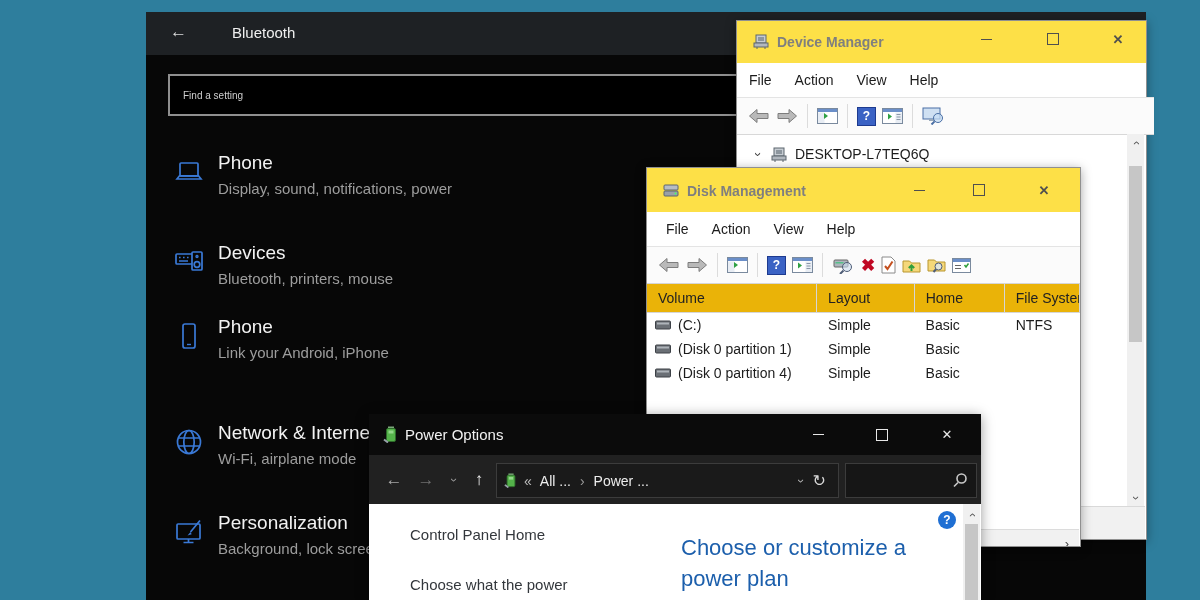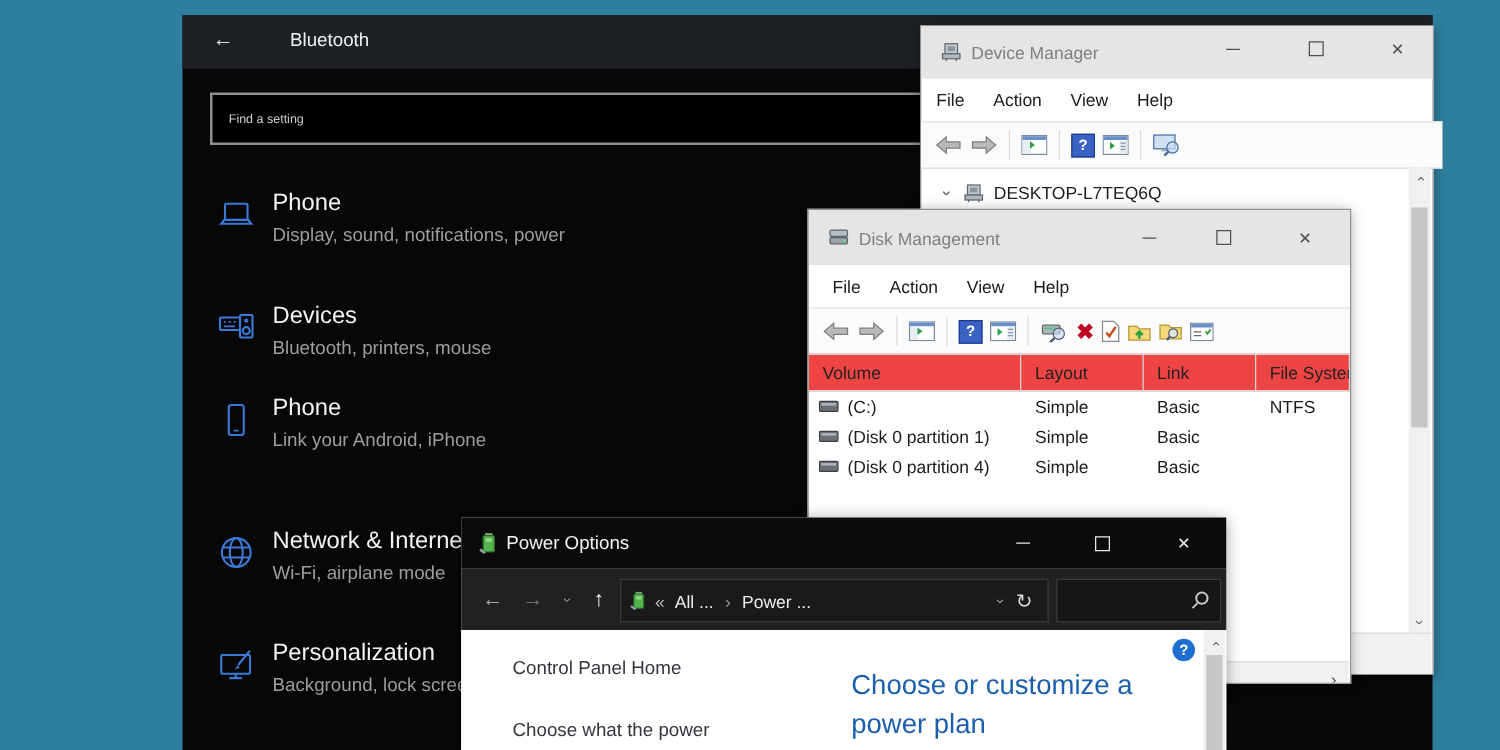--- a/index.html
+++ b/index.html
@@ -16,21 +16,21 @@
             border:2px solid #8f8f8f;color:#cfcfcf;font-size:10px;padding:0 0 0 13px;outline:none;
             font-family:"Liberation Sans",sans-serif;}
   .s-search::placeholder{color:#cfcfcf;opacity:1;}
   .s-item{position:absolute;left:0;width:560px;height:62px;}
   .s-item .ic{position:absolute;left:27px;top:4px;width:32px;height:32px;}
   .s-item .lab{position:absolute;left:72px;top:0;color:#f2f2f2;font-size:19px;white-space:nowrap;}
   .s-item .des{position:absolute;left:72px;top:28px;color:#9d9d9d;font-size:15px;white-space:nowrap;}
 
   
   .mmc{background:#fff;border:1px solid #909090;box-shadow:0 2px 10px rgba(0,0,0,.35);}
-  .mmc-titlebar{position:absolute;left:0;top:0;width:100%;height:42px;background:#e5e5e5;}
+  .mmc-titlebar{position:absolute;left:0;top:0;width:100%;height:42px;background:#fde047;font-weight:bold;}
   .mmc-title{position:absolute;left:40px;top:13px;color:#7f7f7f;font-size:14px;white-space:nowrap;}
   .mmc-ticon{position:absolute;left:16px;top:13px;}
   .ctl{position:absolute;top:0;width:40px;height:36px;display:flex;align-items:center;justify-content:center;color:#4f4f4f;}
   .ctl-line{width:11px;height:1px;background:currentColor;}
   .ctl-box{width:10px;height:10px;border:1px solid currentColor;}
   .ctl-x{font-size:13px;line-height:1;}
   .mmc-menubar{position:absolute;left:0;width:100%;height:34px;display:flex;align-items:center;color:#1b1b1b;font-size:14px;}
   .mmc-menubar span{margin-right:0;}
   .mmc-toolbar{position:absolute;left:0;width:100%;height:36px;background:#fbfbfb;border-top:1px solid #e4e4e4;
                border-bottom:1px solid #d8d8d8;display:flex;align-items:center;padding-left:8px;}
@@ -48,21 +48,21 @@
   .rot-down{transform:rotate(90deg);}
 
   
   .win-dm{left:736px;top:20px;width:411px;height:520px;z-index:2;}
   .dm-tree-row{position:absolute;left:0;top:122px;height:22px;display:flex;align-items:center;font-size:14px;color:#1c1c1c;}
   .dm-chevron{margin-left:14px;color:#3f3f3f;font-size:13px;transform:rotate(90deg);width:14px;text-align:center;}
   .dm-hstrip{position:absolute;left:1px;right:1px;top:485px;height:32px;background:#f1f1f1;border-top:1px solid #d9d9d9;}
 
   
   .win-dmg{left:646px;top:167px;width:435px;height:380px;z-index:3;overflow:hidden;}
-  .dmg-header{position:absolute;left:0;top:115px;width:100%;height:28px;background:#ef4444;border-top:1px solid #d6d6d6;
+  .dmg-header{position:absolute;left:0;top:115px;width:100%;height:28px;background:#eab308;border-top:1px solid #d6d6d6;
               border-bottom:1px solid #d6d6d6;display:flex;font-size:14px;color:#222;justify-content:flex-end;}
   .dmg-header .hc{box-sizing:border-box;border-right:1px solid #d6d6d6;display:flex;align-items:center;padding-left:11px;
                   overflow:hidden;white-space:nowrap;}
   .dmg-row{position:absolute;left:0;width:100%;height:24px;display:flex;font-size:14px;color:#1c1c1c;align-items:center;}
   .dmg-row .rc{box-sizing:border-box;display:flex;align-items:center;padding-left:11px;overflow:hidden;white-space:nowrap;}
   .dmg-row .rc0{padding-left:8px;}
   .dmg-row .rc0 svg{margin-right:7px;flex:none;}
   .dmg-hscroll{position:absolute;left:1px;right:1px;top:361px;height:26px;background:#f1f1f1;border-top:1px solid #dcdcdc;}
   .dmg-hscroll .right-btn{position:absolute;right:2px;top:3px;width:20px;height:20px;display:flex;align-items:center;
                           justify-content:center;color:#444;font-size:13px;}
@@ -346,21 +346,21 @@
             <rect x="0.5" y="0.5" width="18" height="14" fill="#fff" stroke="#7a8a9e"></rect>
           <rect x="1" y="1" width="17" height="3" fill="#6b8fc9"></rect>
             <path d="M3 7.5h6M3 10.5h6" stroke="#666"></path>
           <path d="M12.5 7l1.5 2 2.5-3.5" stroke="#2f9e3c" fill="none" stroke-width="1.5"></path>
           </svg>
         </span>
     </div>
     <div class="dmg-header">
       <div class="hc" style="width:182px;">Volume</div>
       <div class="hc" style="width:104px;">Layout</div>
-      <div class="hc" style="width:96px;">Link</div>
+      <div class="hc" style="width:96px;">Home</div>
       <div class="hc" style="width:80px;">File System</div>
     </div>
     <div class="dmg-row" style="top:145px;">
       <div class="rc rc0" style="width:182px;">
         <svg width="16" height="11" viewBox="0 0 16 11">
             <rect x="0.5" y="1" width="15" height="8" rx="1" fill="#6a6f75" stroke="#3c4046"></rect>
             <rect x="2" y="2.5" width="12" height="2" fill="#aeb4ba"></rect>
           </svg>
         <span>(C:)</span>
         </div>

